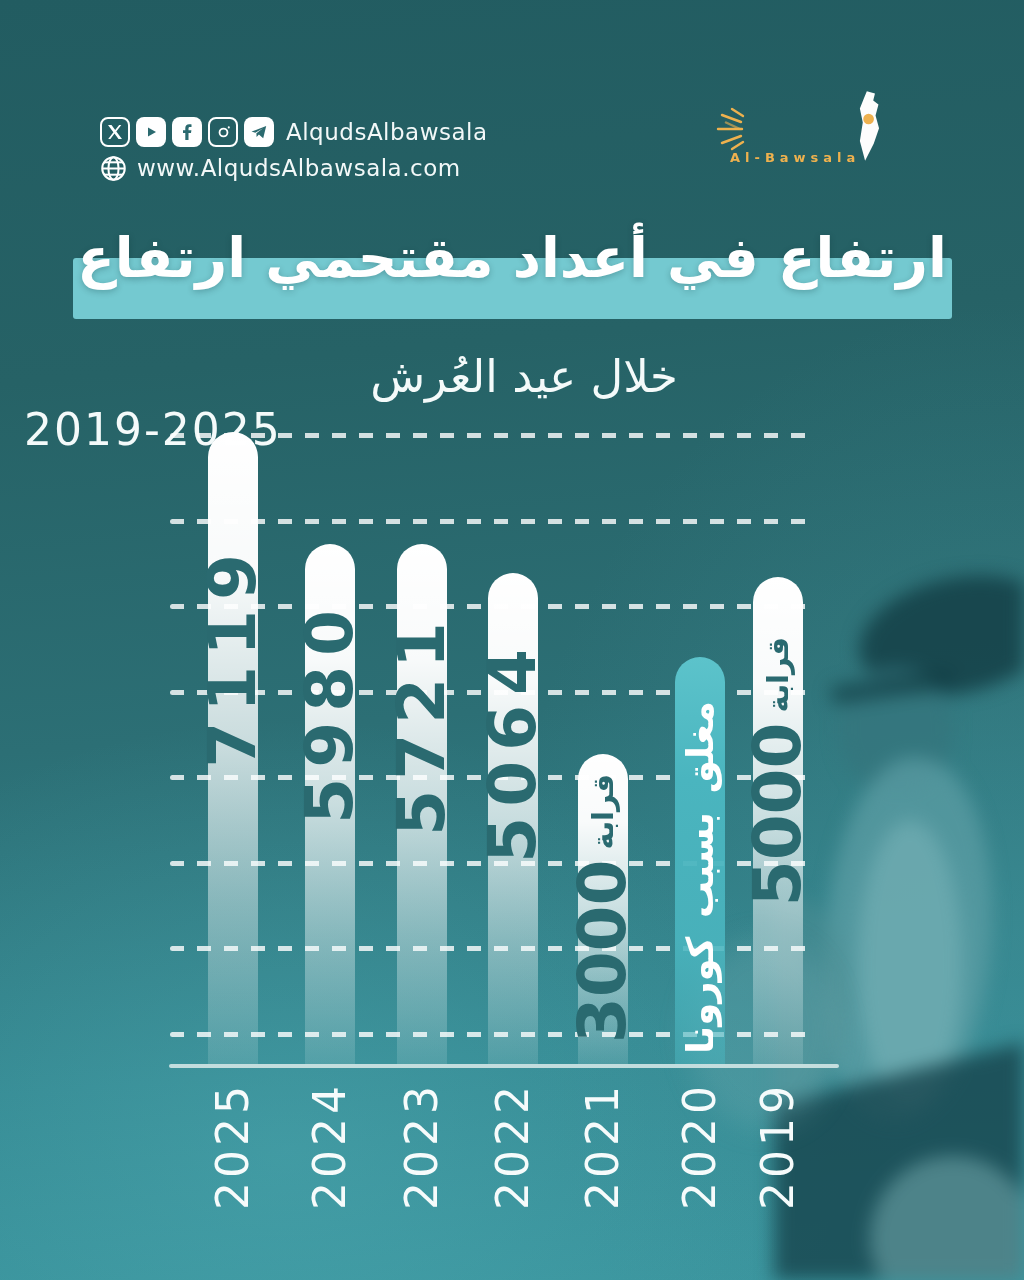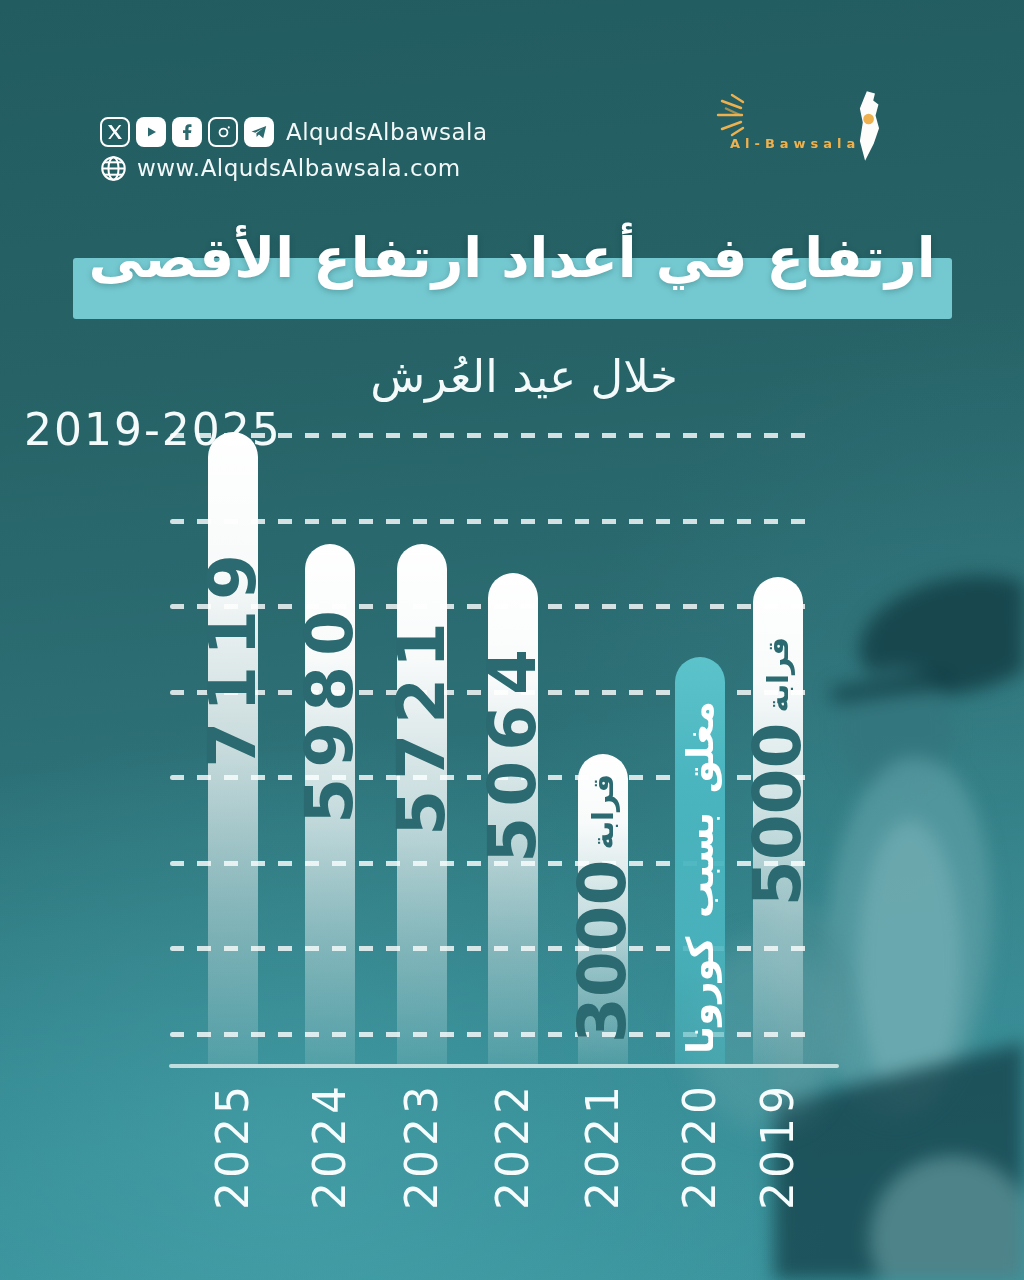--- a/index.html
+++ b/index.html
@@ -29,21 +29,21 @@
   .hdr-row{display:flex;align-items:center;gap:10px;height:32px;}
   .hdr-row+.hdr-row{margin-top:4px;}
   .hdr-url,.hdr-handle{font-size:23px;font-weight:500;color:#f2f8f8;letter-spacing:.5px;}
   .icon-box{width:30px;height:30px;border-radius:8px;display:flex;align-items:center;justify-content:center;flex:0 0 auto;}
   .icon-outline{border:2.5px solid #fff;box-sizing:border-box;}
   .icon-solid{background:#fff;}
   .icon-row{display:flex;gap:6px;margin-right:2px;}
   
   .logo{position:absolute;top:134px;right:84px;width:212px;text-align:right;}
   .logo-ar{font-size:58px;line-height:60px;font-weight:bold;color:#fff;text-shadow:0 2px 8px rgba(0,0,0,.18);}
-  .logo-en{font-size:13px;letter-spacing:5px;color:#eeb14e;text-align:left;padding-left:2px;margin-top:2px;font-weight:bold;}
+  .logo-en{font-size:13px;letter-spacing:5px;color:#eeb14e;text-align:left;padding-left:2px;margin-top:16px;font-weight:bold;}
   .logo-map{position:absolute;top:-44px;right:46px;}
   .logo-sun{position:absolute;left:-16px;bottom:14px;}
   
   .band{position:absolute;left:73px;top:258px;width:879px;height:61px;background:var(--band,#74c9d0);border-radius:3px;}
   .main-title{position:absolute;left:0;top:226px;width:100%;margin:0;text-align:center;
     font-size:55px;font-weight:bold;color:#fff;text-shadow:0 2px 6px rgba(0,40,45,.25);direction:rtl;}
   .subtitle{position:absolute;left:0;top:338px;width:100%;margin:12px;text-align:center;
     font-size:45px;font-weight:400;color:#f4fafa;direction:rtl;}
   .range{position:absolute;left:0;top:404px;width:100%;text-align:left;
     font-size:44px;font-weight:400;color:#f4fafa;letter-spacing:2px;direction:ltr;margin-left:24px;}
@@ -141,21 +141,21 @@
         <line x1="29" y1="29" x2="10" y2="36"></line>
           <line x1="31" y1="9" x2="20" y2="2"></line>
         <line x1="31" y1="35" x2="20" y2="42"></line>
           <line x1="28" y1="22" x2="14" y2="15.5" opacity=".6"></line>
       </svg>
     </span>
     <div class="logo-en">Al-Bawsala</div>
   </div>
 
   <div class="band"></div>
-  <h1 class="main-title">ارتفاع في أعداد ارتفاع الأقصى</h1>
+  <h1 class="main-title">ارتفاع في أعداد مقتحمي ارتفاع</h1>
   <h2 class="subtitle">خلال عيد العُرش</h2>
   <div class="range">2019-2025</div>
 
   <div id="chart">
     <div id="gridlines">
         <div class="gridline" style="top: 433px;"></div>
         <div class="gridline" style="top: 519px;"></div>
         <div class="gridline" style="top: 604px;"></div>
         <div class="gridline" style="top: 690px;"></div>
         <div class="gridline" style="top: 775px;"></div>

